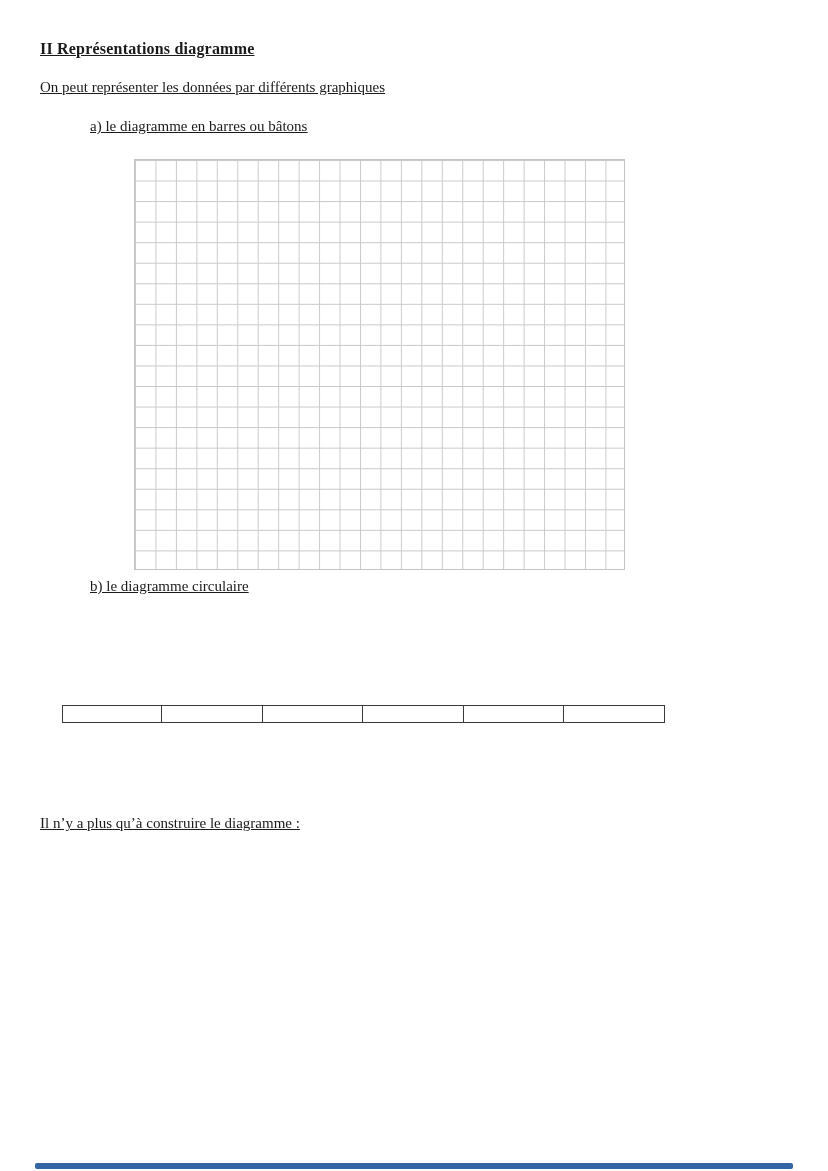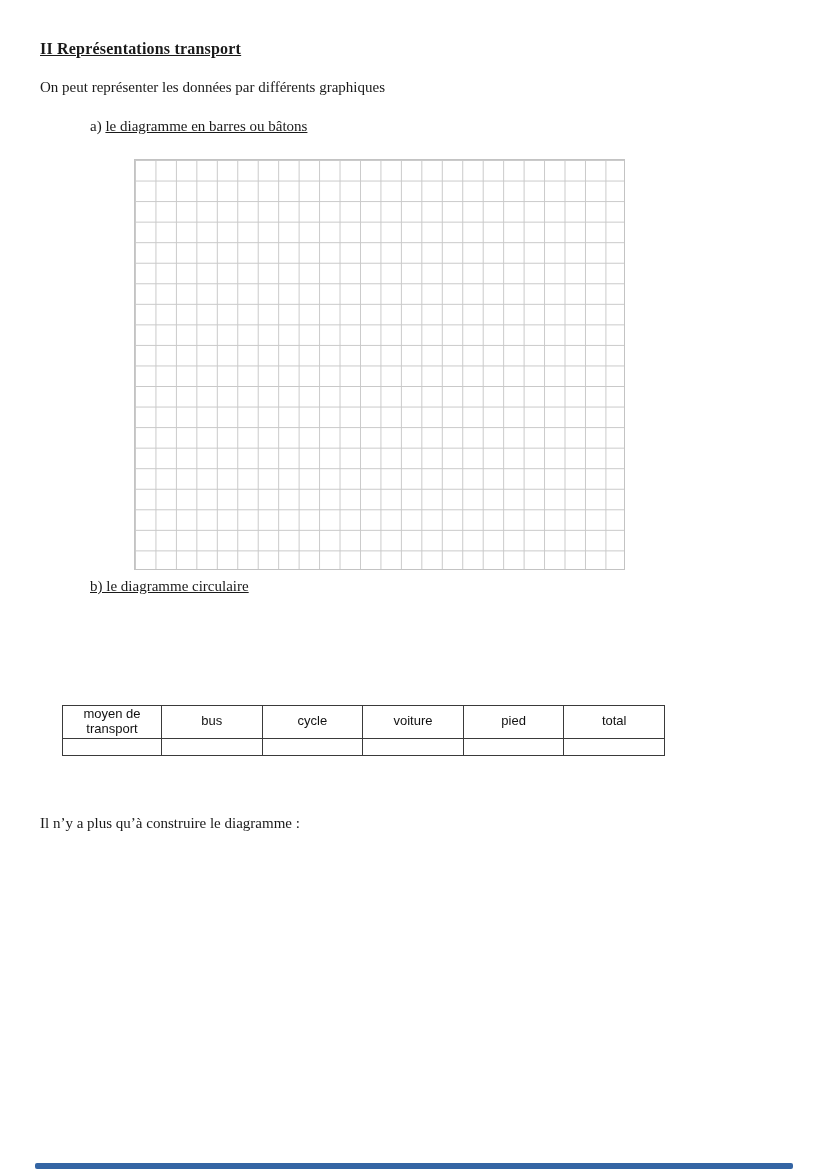--- a/index.html
+++ b/index.html
@@ -9,21 +9,21 @@
   }
   .page {
     position: relative;
     width: 828px;
     height: 1171px;
     background: #ffffff;
     font-family: "Liberation Serif", serif;
     color: #1a1a1a;
     overflow: hidden;
   }
-  .abs { position: absolute; }
+  .abs { position: absolute; text-decoration: underline; }
 
   .doc-title {
     left: 40px; top: 40px;
     font-size: 16px;
     font-weight: bold;
     text-decoration: underline;
     letter-spacing: 0.2px;
   }
   .intro {
     left: 40px; top: 79px;
@@ -93,21 +93,21 @@
     left: 35px; top: 1163px;
     width: 758px; height: 6px;
     border-radius: 2px;
   }
 </style>
 </head>
 <body>
 
 <div class="page">
 
-  <div class="abs doc-title">II Représentations transport</div>
+  <div class="abs doc-title">II Représentations diagramme</div>
 
   <div class="abs intro">On peut représenter les données par différents graphiques</div>
 
   <div class="abs section-a"><span>a) </span><span class="ul">le diagramme en barres ou bâtons</span></div>
 
   <div class="abs grid-paper"></div>
 
   <div class="abs section-b">b) le diagramme circulaire</div>
 
 
@@ -115,28 +115,20 @@
   <table class="data-table">
     <colgroup>
       <col class="c0">
         <col>
         <col>
         <col>
         <col>
         <col>
     </colgroup>
     <tbody>
-        <tr class="hdr">
-      <td>moyen de transport</td>
-      <td>bus</td>
-      <td>cycle</td>
-      <td>voiture</td>
-      <td>pied</td>
-      <td>total</td>
-    </tr>
     <tr class="r2">
       <td></td>
       <td></td>
       <td></td>
       <td></td>
       <td></td>
       <td></td>
     </tr>
   </tbody>
     </table>

